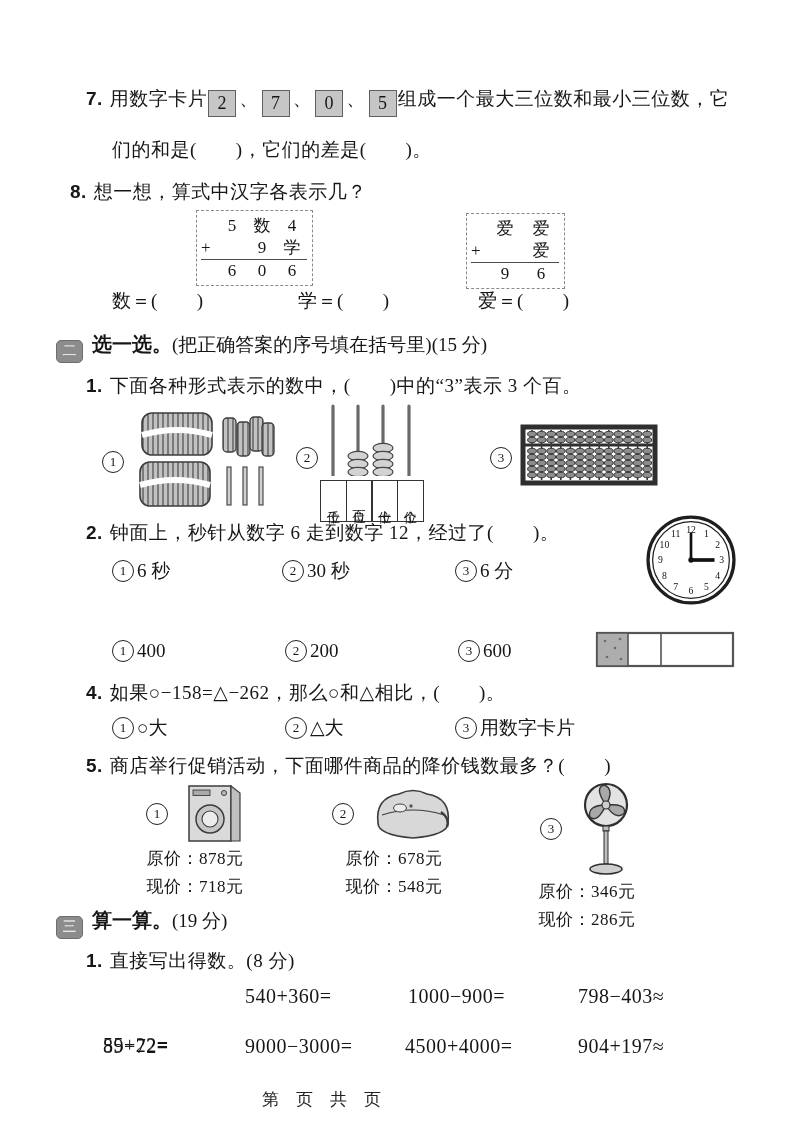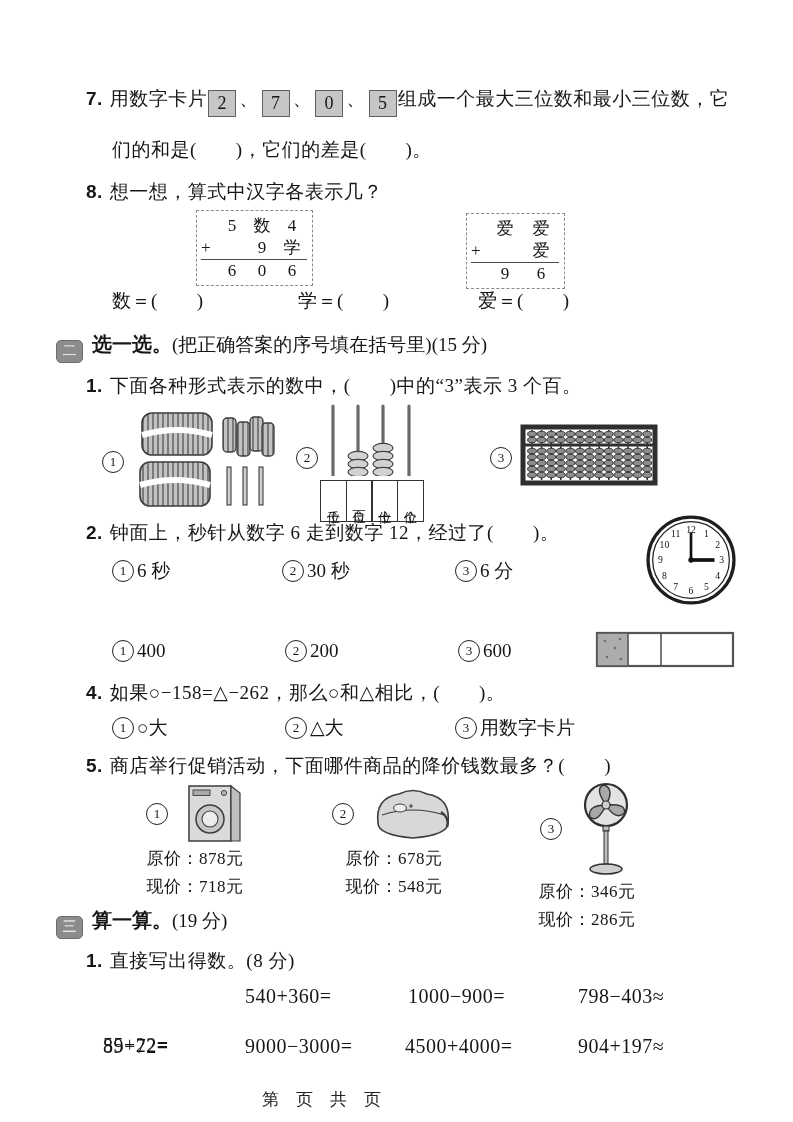--- a/index.html
+++ b/index.html
@@ -39,21 +39,21 @@
 </head>
 <body>
 
 <div class="sheet">
 
   <div class="abs q" style="left:86px;top:86px;">
     <span class="qnum">7.</span><span>用数字卡片</span><span class="card">2</span><span class="sep">、</span><span class="card">7</span><span class="sep">、</span><span class="card">0</span><span class="sep">、</span><span class="card">5</span><span>组成一个最大三位数和最小三位数，它</span>
   </div>
   <div class="abs q" style="left:112px;top:137px;">们的和是(　　)，它们的差是(　　)。</div>
 
-  <div class="abs q" style="left:86px;top:179px;">
+  <div class="abs q" style="left:70px;top:179px;">
     <span class="qnum">8.</span><span>想一想，算式中汉字各表示几？</span>
   </div>
 
   <div class="vbox" style="left:196px;top:210px;">
     <div class="vrow">
       <span class="vcell vop"></span>
         <span class="vcell c3">5</span>
         <span class="vcell c3">数</span>
         <span class="vcell c3">4</span>
     </div>

